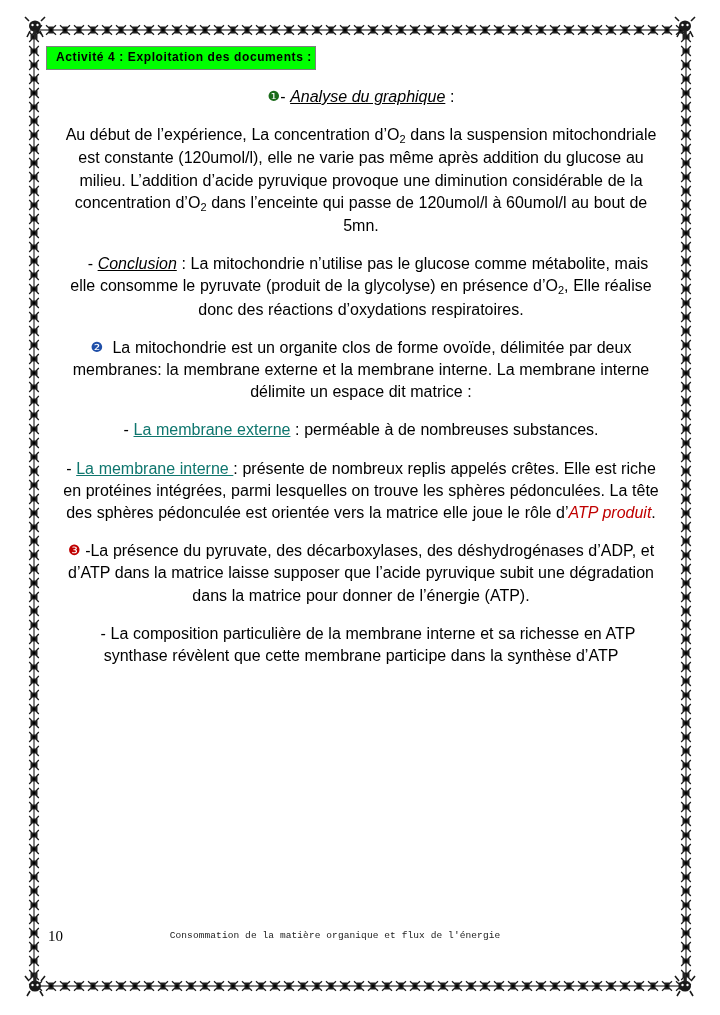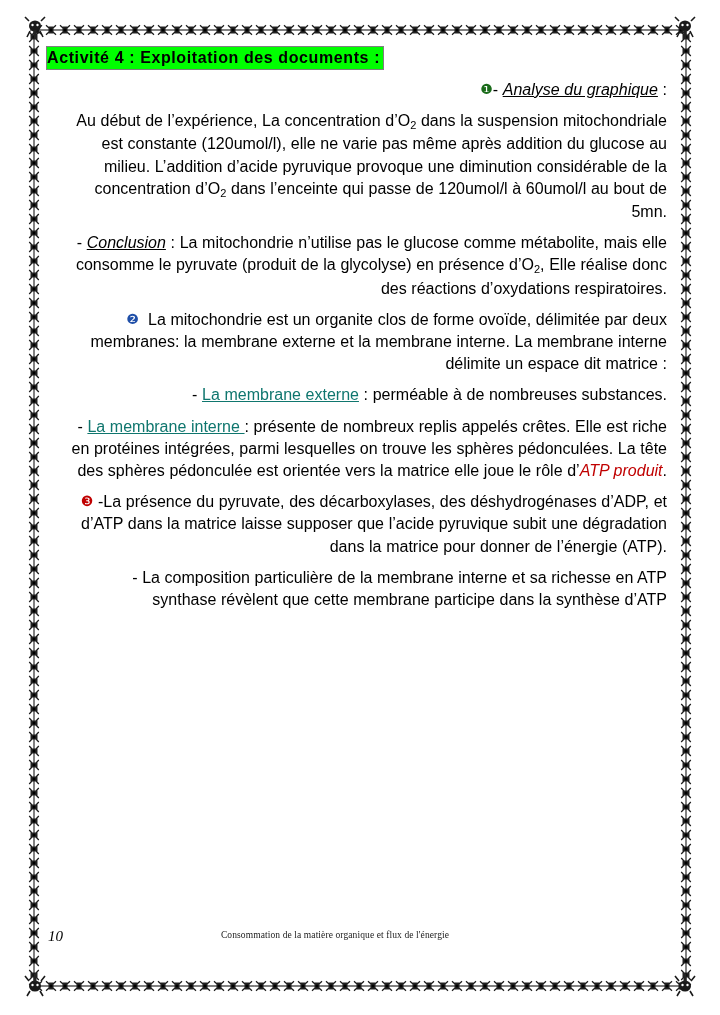--- a/index.html
+++ b/index.html
@@ -50,35 +50,35 @@
     position: absolute;
     left: 46px;
     top: 46px;
     width: 630px;
   }
 
   .title-band {
     display: inline-block;
     background: #00ff00;
     border: 1px solid #7f7f7f;
-    padding: 1px 3px 2px 0;
+    padding: 1px 3px 2px 9px;
     font-weight: bold;
-    font-size: 16px;
+    font-size: 12px;
     line-height: 19px;
     letter-spacing: 0.6px;
     color: #000000;
     white-space: nowrap;
   }
 
   p.para {
-    margin: 9px;
+    margin: 16px;
     font-size: 16px;
     line-height: 22.2px;
     color: #000000;
-    text-align: right;
+    text-align: center;
     word-spacing: 0.2px;
   }
 
   .indent { display: inline-block; width: 14px; }
 
   .num {
     font-family: "DejaVu Sans", sans-serif;
     font-size: 14px;
     line-height: 1;
     vertical-align: 1px;
@@ -103,29 +103,28 @@
   sub { font-size: 11px; vertical-align: baseline; position: relative; top: 3px; }
 
   
   #footer-pageno {
     position: absolute;
     left: 48px;
     top: 928px;
     font-family: "Liberation Serif", serif;
     font-size: 15px;
     color: #000000;
-    font-style: italic;
   }
   #footer-title {
     position: absolute;
     left: 140px;
     top: 930px;
     width: 390px;
     text-align: center;
-    font-family: Liberation Serif, serif;
+    font-family: Liberation Mono, monospace;
     font-size: 9.5px;
     color: #1a1a1a;
     letter-spacing: 0.1px;
   }
 </style>
 </head>
 <body>
 
 <div id="page">
 

